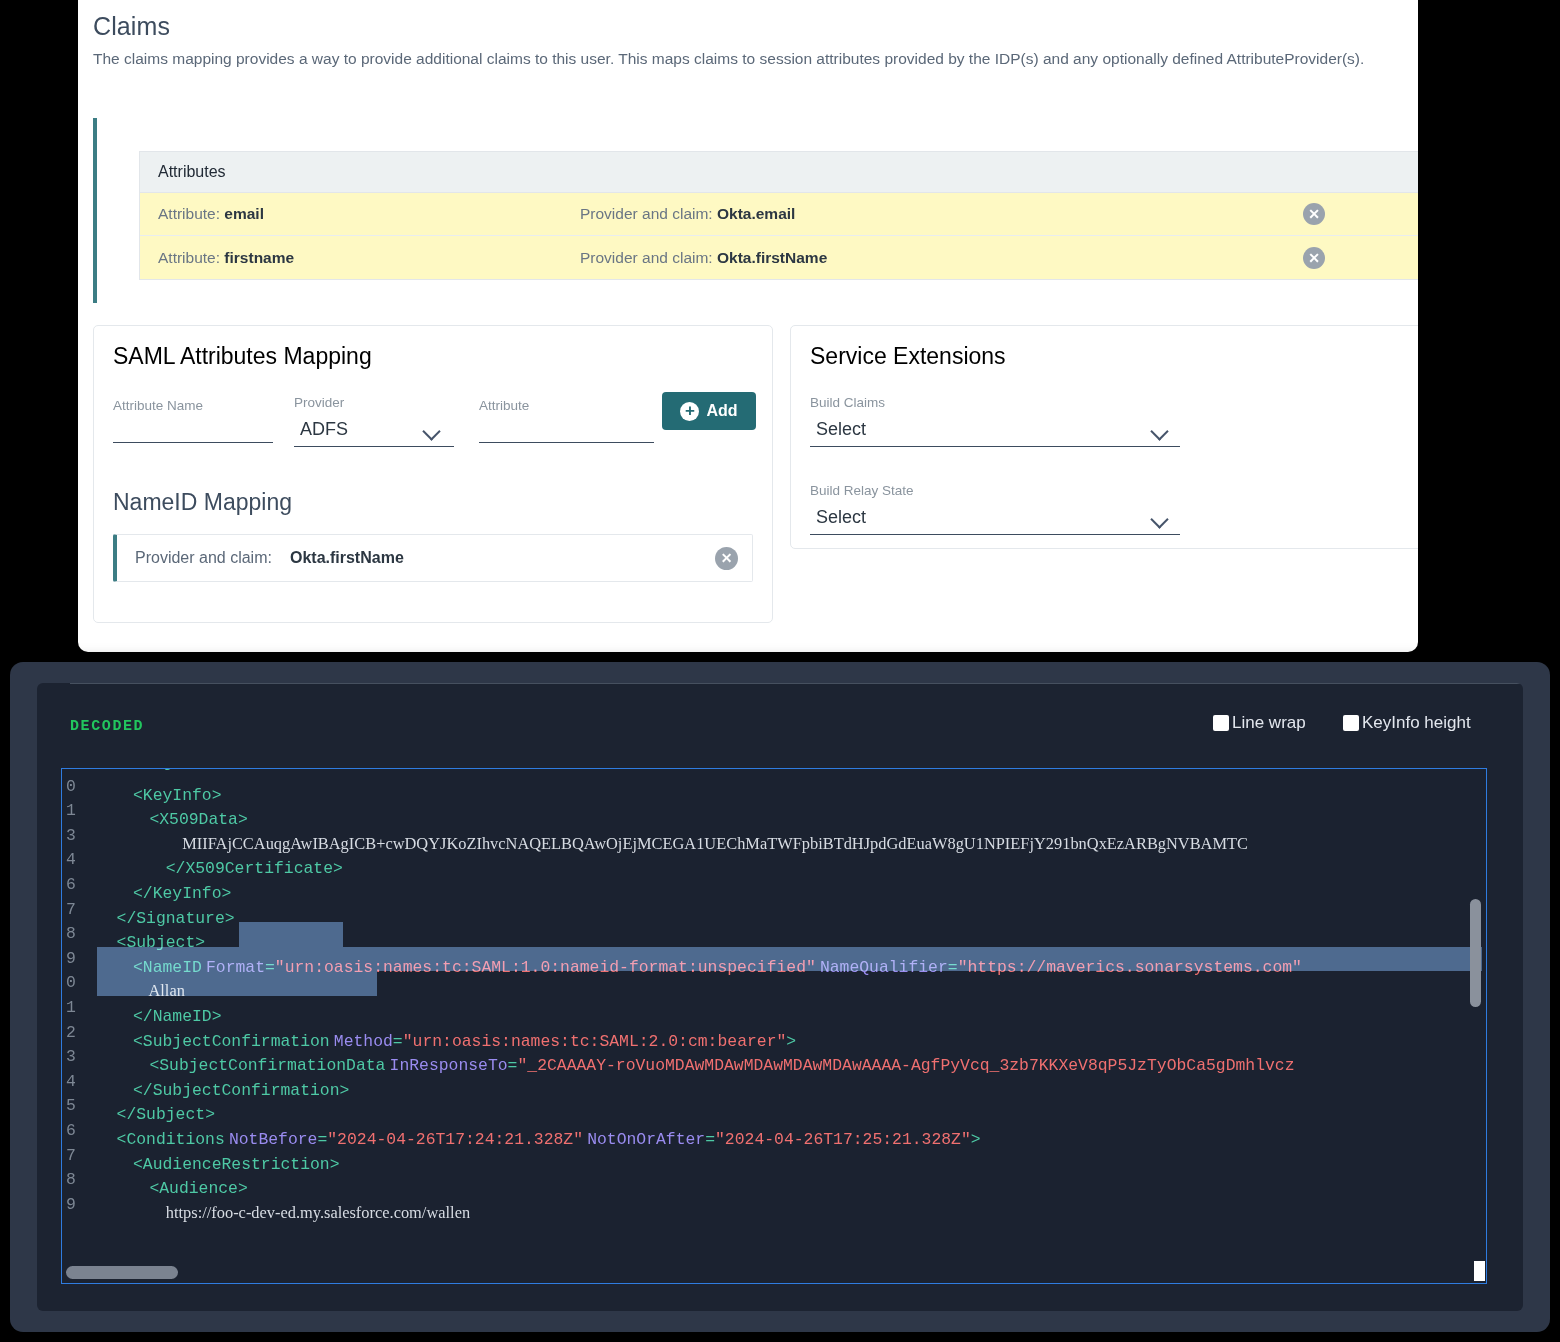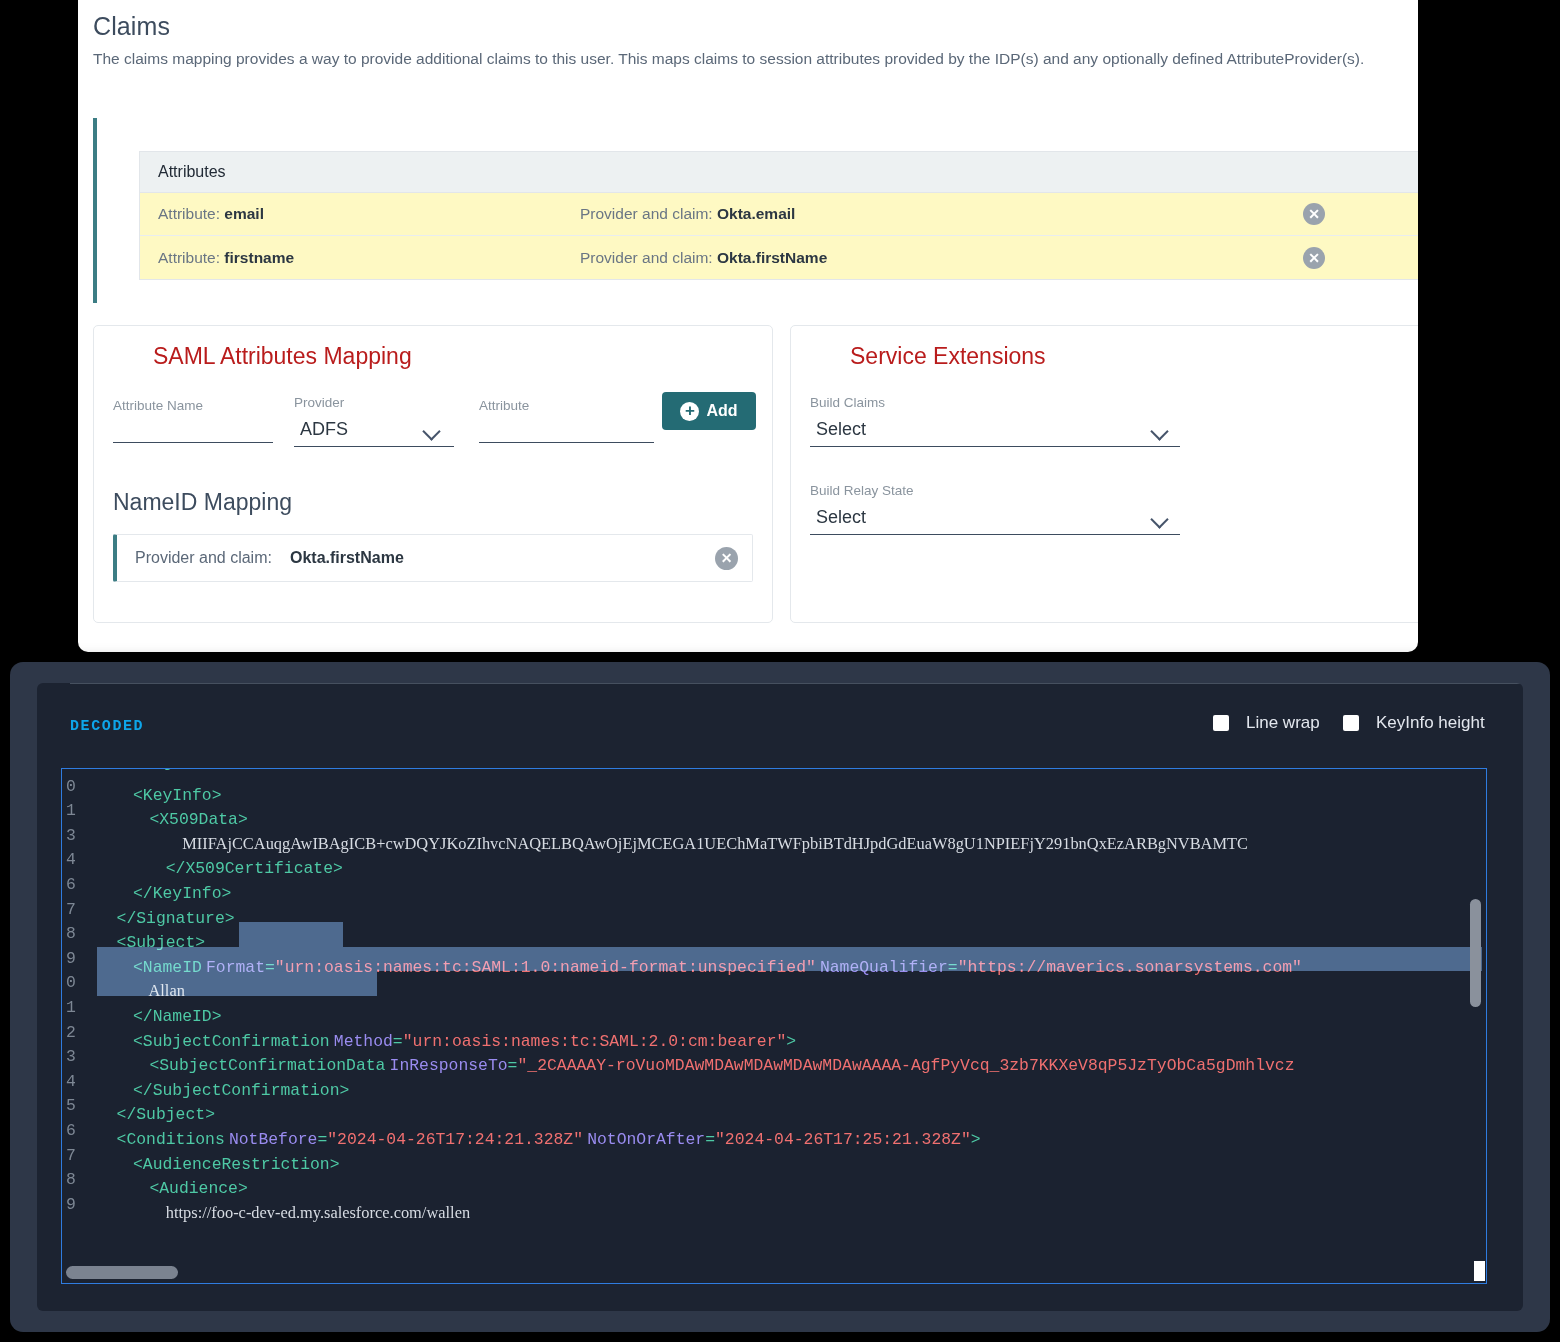--- a/index.html
+++ b/index.html
@@ -73,24 +73,24 @@
   }
 
   
   .panel {
     position: absolute;
     background: #fff;
     border: 1px solid #e4e8ec;
     border-radius: 5px;
   }
   #saml-panel  { left: 15px;  top: 335px; width: 680px; height: 298px; }
-  #svc-panel   { left: 712px; top: 335px; width: 640px; height: 298px; }
+  #svc-panel   { left: 712px; top: 335px; width: 640px; height: 224px; }
   .panel-title {
     position: absolute; left: 19px; top: 17px;
-    font-size: 23px; color: #b91c1c; font-weight: 400; margin-left: 40px;
+    font-size: 23px; color: #000000; font-weight: 400;
   }
 
   .field-label {
     position: absolute;
     font-size: 13.5px; color: #8a949e;
   }
   .underline-input {
     position: absolute;
     border: none; border-bottom: 1.6px solid #3d4c5e;
     background: transparent; outline: none;
@@ -163,25 +163,25 @@
     border-radius: 6px;
     overflow: hidden;
   }
   #hr-top {
     position: absolute; left: 33px; top: 0px;
     width: 1453px; height: 1px; background: #46505f;
   }
   #decoded-label {
     position: absolute; left: 33px; top: 35px;
     font-size: 15px; letter-spacing: 1.6px; font-weight: 700;
-    color: #0ea5e9;
+    color: #22c55e;
     font-family: "Liberation Mono", monospace;
   }
   .chk-group {
-    position: absolute; display: flex; align-items: center; gap: 17px;
+    position: absolute; display: flex; align-items: center; gap: 3px;
     cursor: pointer;
   }
   .chk-box {
     width: 16px; height: 16px; background: #ffffff; border-radius: 2px;
   }
   .chk-lbl { color: #e3e7ee; font-size: 17px; }
   #chk-wrap   { left: 1176px; top: 30px; }
   #chk-expand { left: 1306px; top: 30px; }
 
   

